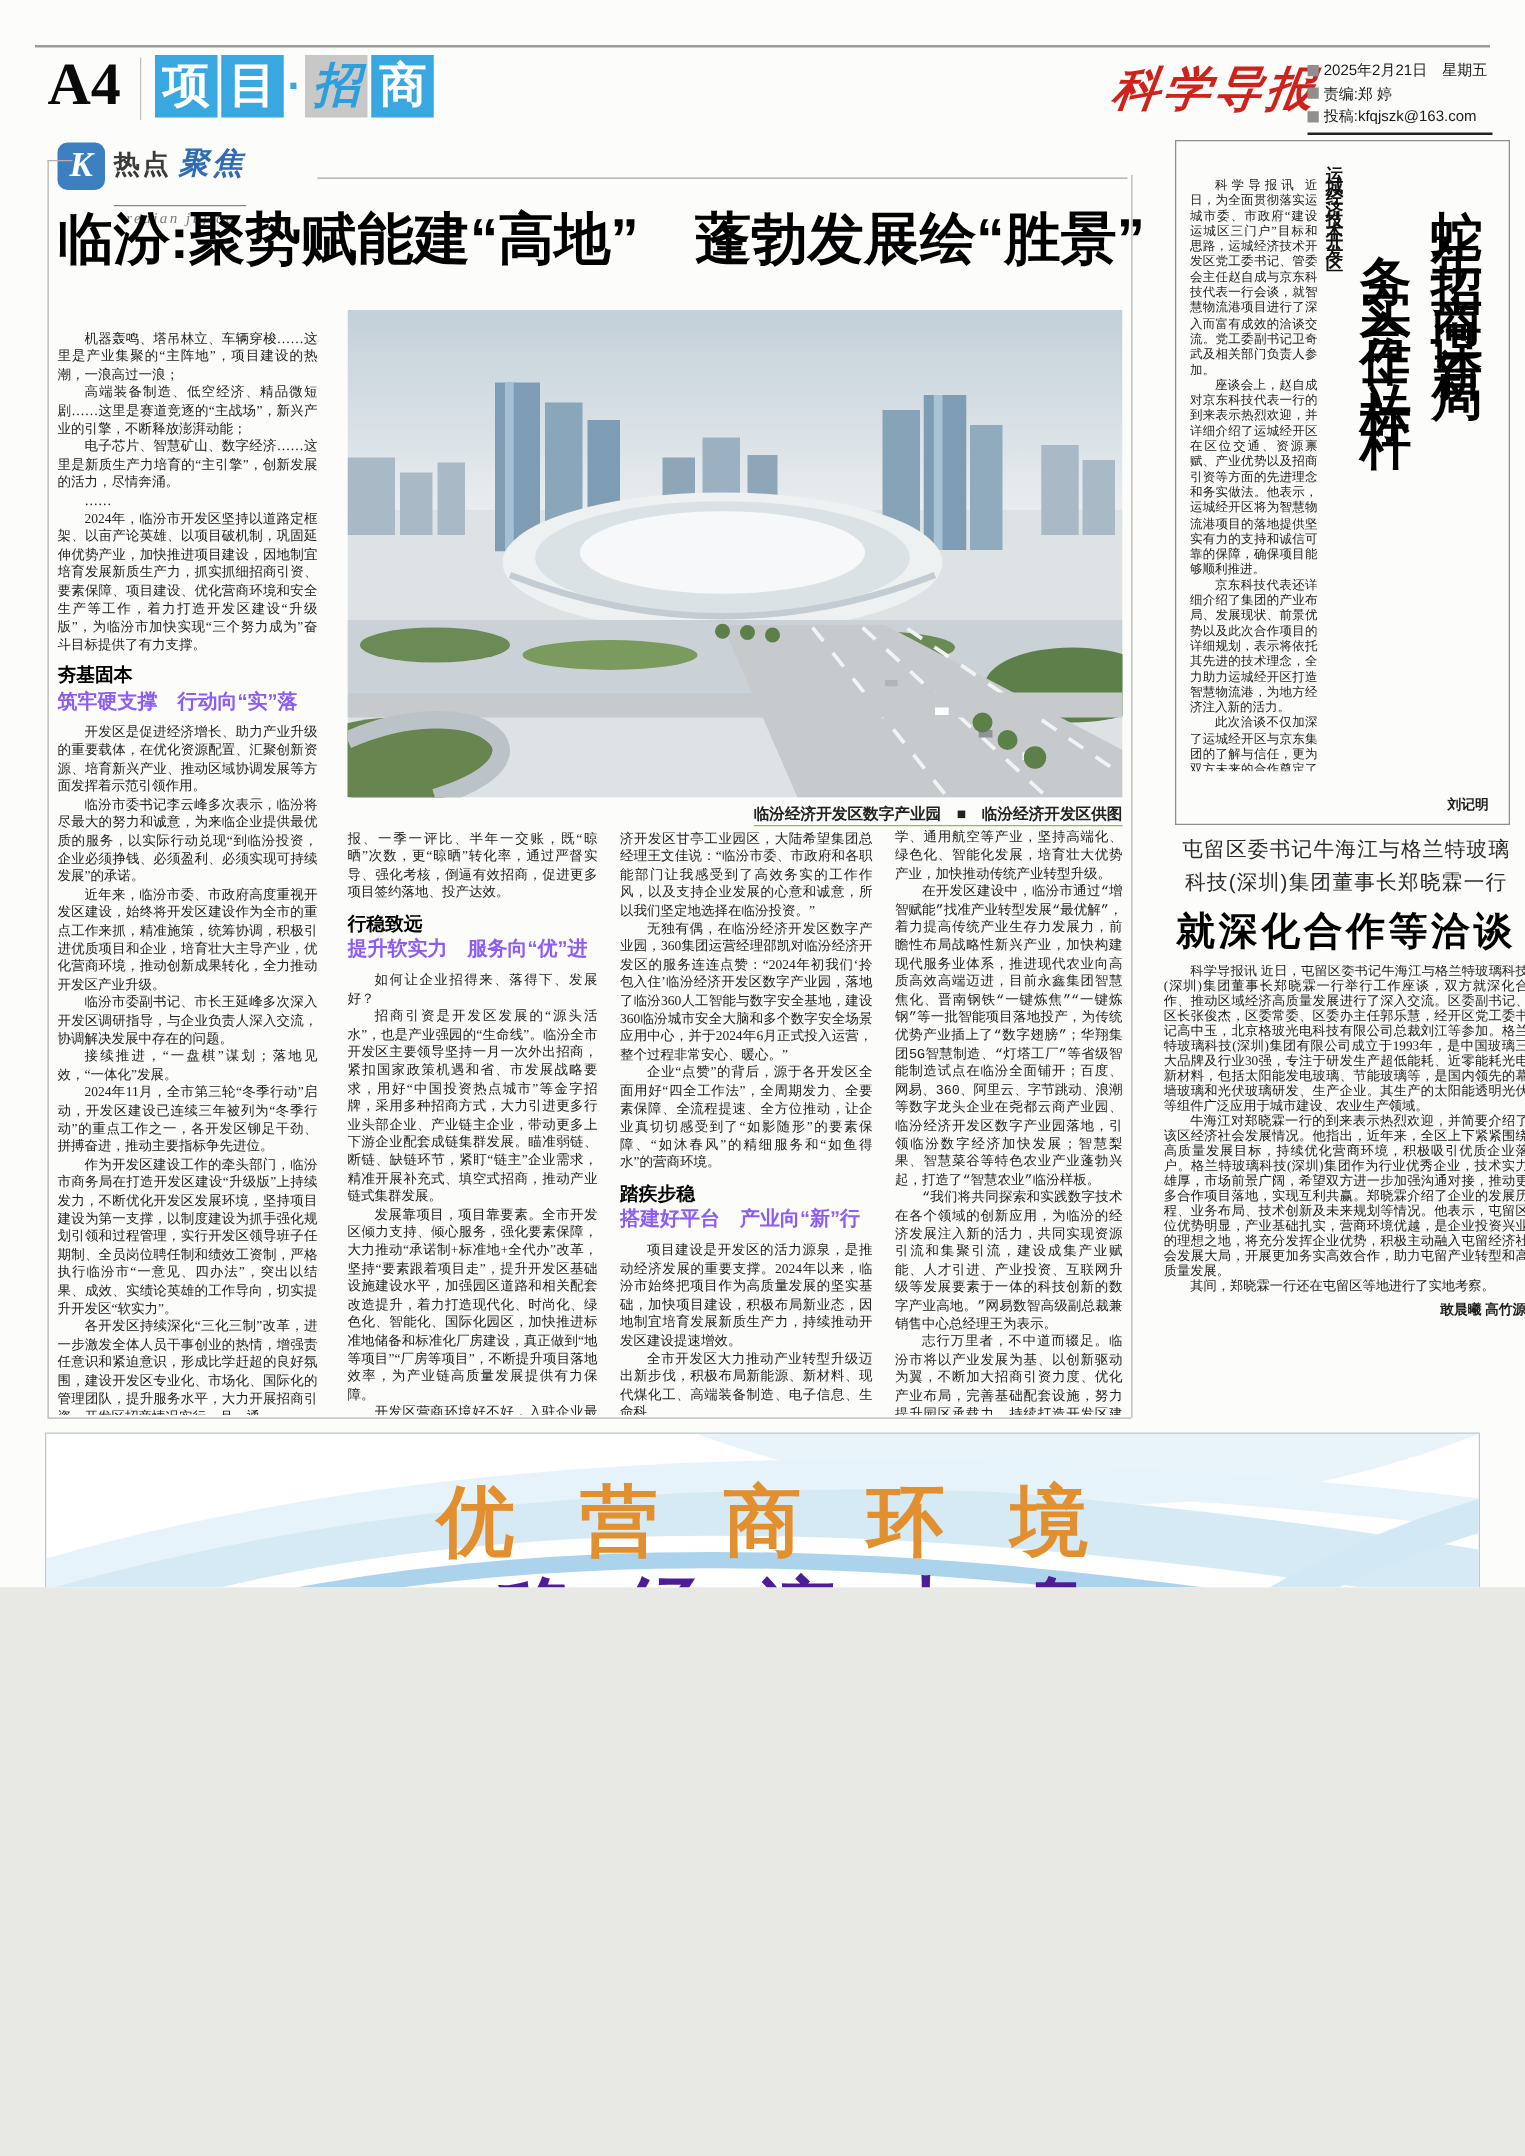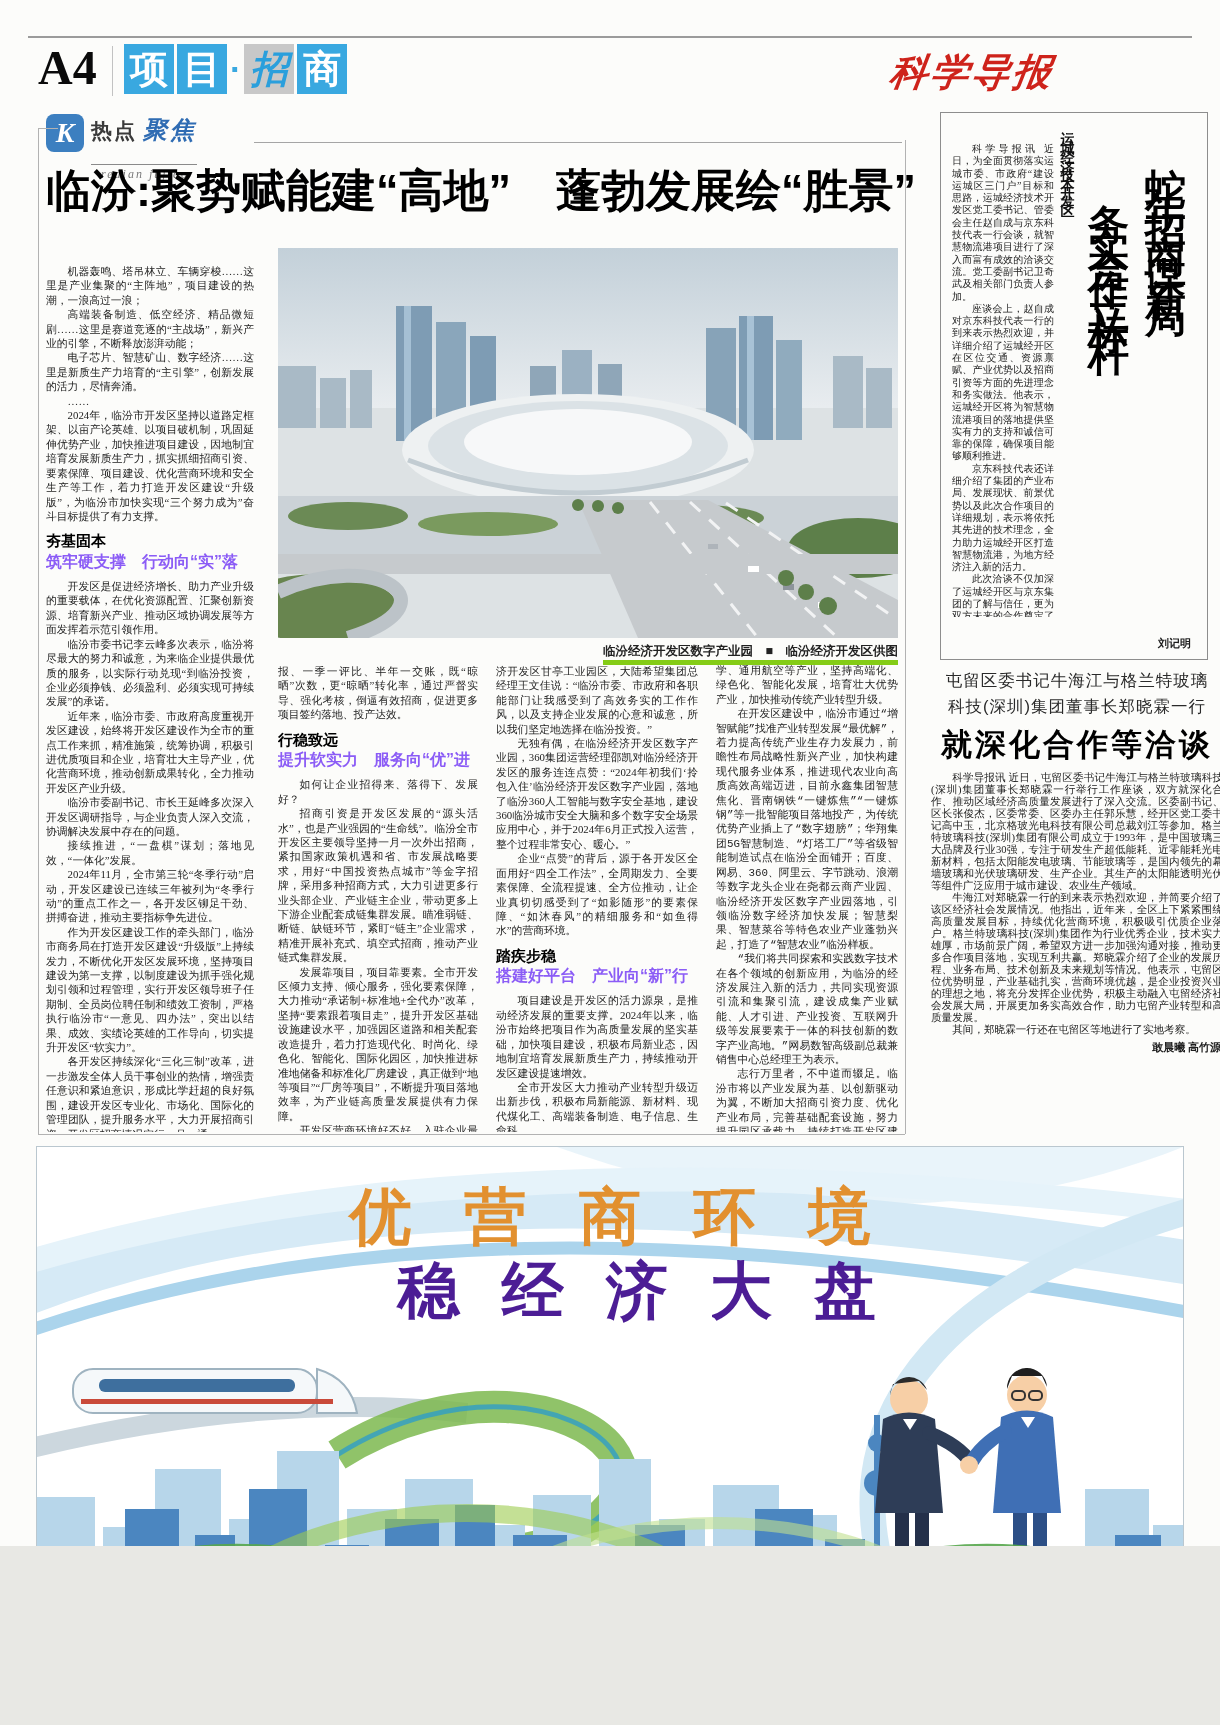--- a/index.html
+++ b/index.html
@@ -1,16 +1,16 @@
 <!DOCTYPE html>
 <html><head>
 <meta charset="utf-8">
 <style>
   html,body{margin:0;padding:0;background:#e8e8e4;}
-  .page{position:relative;width:1220px;height:1546px;margin:0 auto;background:#fcfcfa;
+  .page{position:relative;width:1220px;height:1270px;margin:0 auto;background:#fcfcfa;
         font-family:"Liberation Serif",serif;color:#1d1d1d;overflow:hidden;}
   
   .toprule{position:absolute;left:28px;right:28px;top:36px;border-top:2px solid #9b9b9b;}
   .pageno{position:absolute;left:38px;top:42px;font:700 48px/52px "Liberation Serif",serif;color:#0a0a0a;}
   .hdr-div{position:absolute;left:112px;top:46px;height:50px;border-left:1px solid #c2c2c2;}
   .tiles{position:absolute;left:124px;top:44px;display:flex;align-items:center;}
   .tile{width:50px;height:50px;margin-right:3px;background:#39a8e0;color:#fff;text-align:center;
         font:700 38px/50px "Liberation Sans",sans-serif;}
   .tile.alt{background:#c8c8c8;color:#2a9fdc;font-family:"Liberation Serif",serif;font-style:italic;}
   .tiledot{color:#39a8e0;font:900 34px/50px "Liberation Sans",sans-serif;margin:0 3px 0 0;}
@@ -46,21 +46,21 @@
   .col4{left:716px;top:664px;width:182px;height:468px;font-family:Liberation Mono, monospace;}
   .blk{margin:0;}
   .blk.p{text-indent:2em;}
   .blk.cont{text-indent:0;}
   .blk.h1{font:700 15px/1.25 "Liberation Sans",sans-serif;color:#000;margin:9px 0 1px;text-indent:0;}
   .blk.h2{font:700 16px/1.25 "Liberation Sans",sans-serif;color:#8b5cf6;margin:0 0 7px;text-indent:0;}
   .photo{position:absolute;left:278px;top:248px;width:620px;height:390px;}
   .photo svg{display:block;width:100%;height:100%;}
   .caption{position:absolute;left:278px;top:642px;width:620px;text-align:right;
            font:700 12.5px/18px "Liberation Sans",sans-serif;color:#222;}
-  .caption span{border-bottom:5px solid #84cc16;padding-bottom:2px;}
+  .caption span{border-bottom:1px solid #84cc16;padding-bottom:2px;}
   
   .ycbox{position:absolute;left:940px;top:112px;width:266px;height:546px;border:1px solid #8d8d8d;}
   .yc-text{position:absolute;left:11px;top:30px;width:102px;height:474px;font-size:10px;line-height:12.3px;
            text-align:justify;overflow:hidden;color:#222;}
   .yc-kicker{position:absolute;left:118px;top:8px;writing-mode:vertical-rl;
              font:700 14px "Liberation Sans",sans-serif;letter-spacing:9px;color:#111;}
   .yc-head{writing-mode:vertical-rl;font:800 41px "Liberation Sans",sans-serif;color:#000;
            letter-spacing:22px;position:absolute;}
   .yc-head.left{left:141px;top:58px;}
   .yc-head.right{left:198px;top:22px;}
@@ -97,20 +97,34 @@
   <div class="pageno">A4</div>
   <div class="hdr-div"></div>
   <div class="tiles">
     <span class="tile">项</span>
     <span class="tile">目</span>
     <span class="tiledot">·</span>
     <span class="tile alt">招</span>
     <span class="tile">商</span>
   </div>
   <div class="masthead">科学导报</div>
+  <div class="pubinfo">
+    <div class="row">
+        <span class="sq"></span>
+        <span>2025年2月21日　星期五</span>
+      </div>
+    <div class="row">
+        <span class="sq"></span>
+        <span>责编:郑 婷</span>
+      </div>
+    <div class="row">
+        <span class="sq"></span>
+        <span>投稿:kfqjszk@163.com</span>
+      </div>
+  </div>
 
   <div class="badge">
     <div class="kbox">K</div>
     <div class="badge-right">
       <div class="badge-line1">
         <span class="badge-t1">热点</span>
         <span class="badge-t2">聚焦</span>
       </div>
       <div class="badge-pinyin">redian jujiao</div>
     </div>

